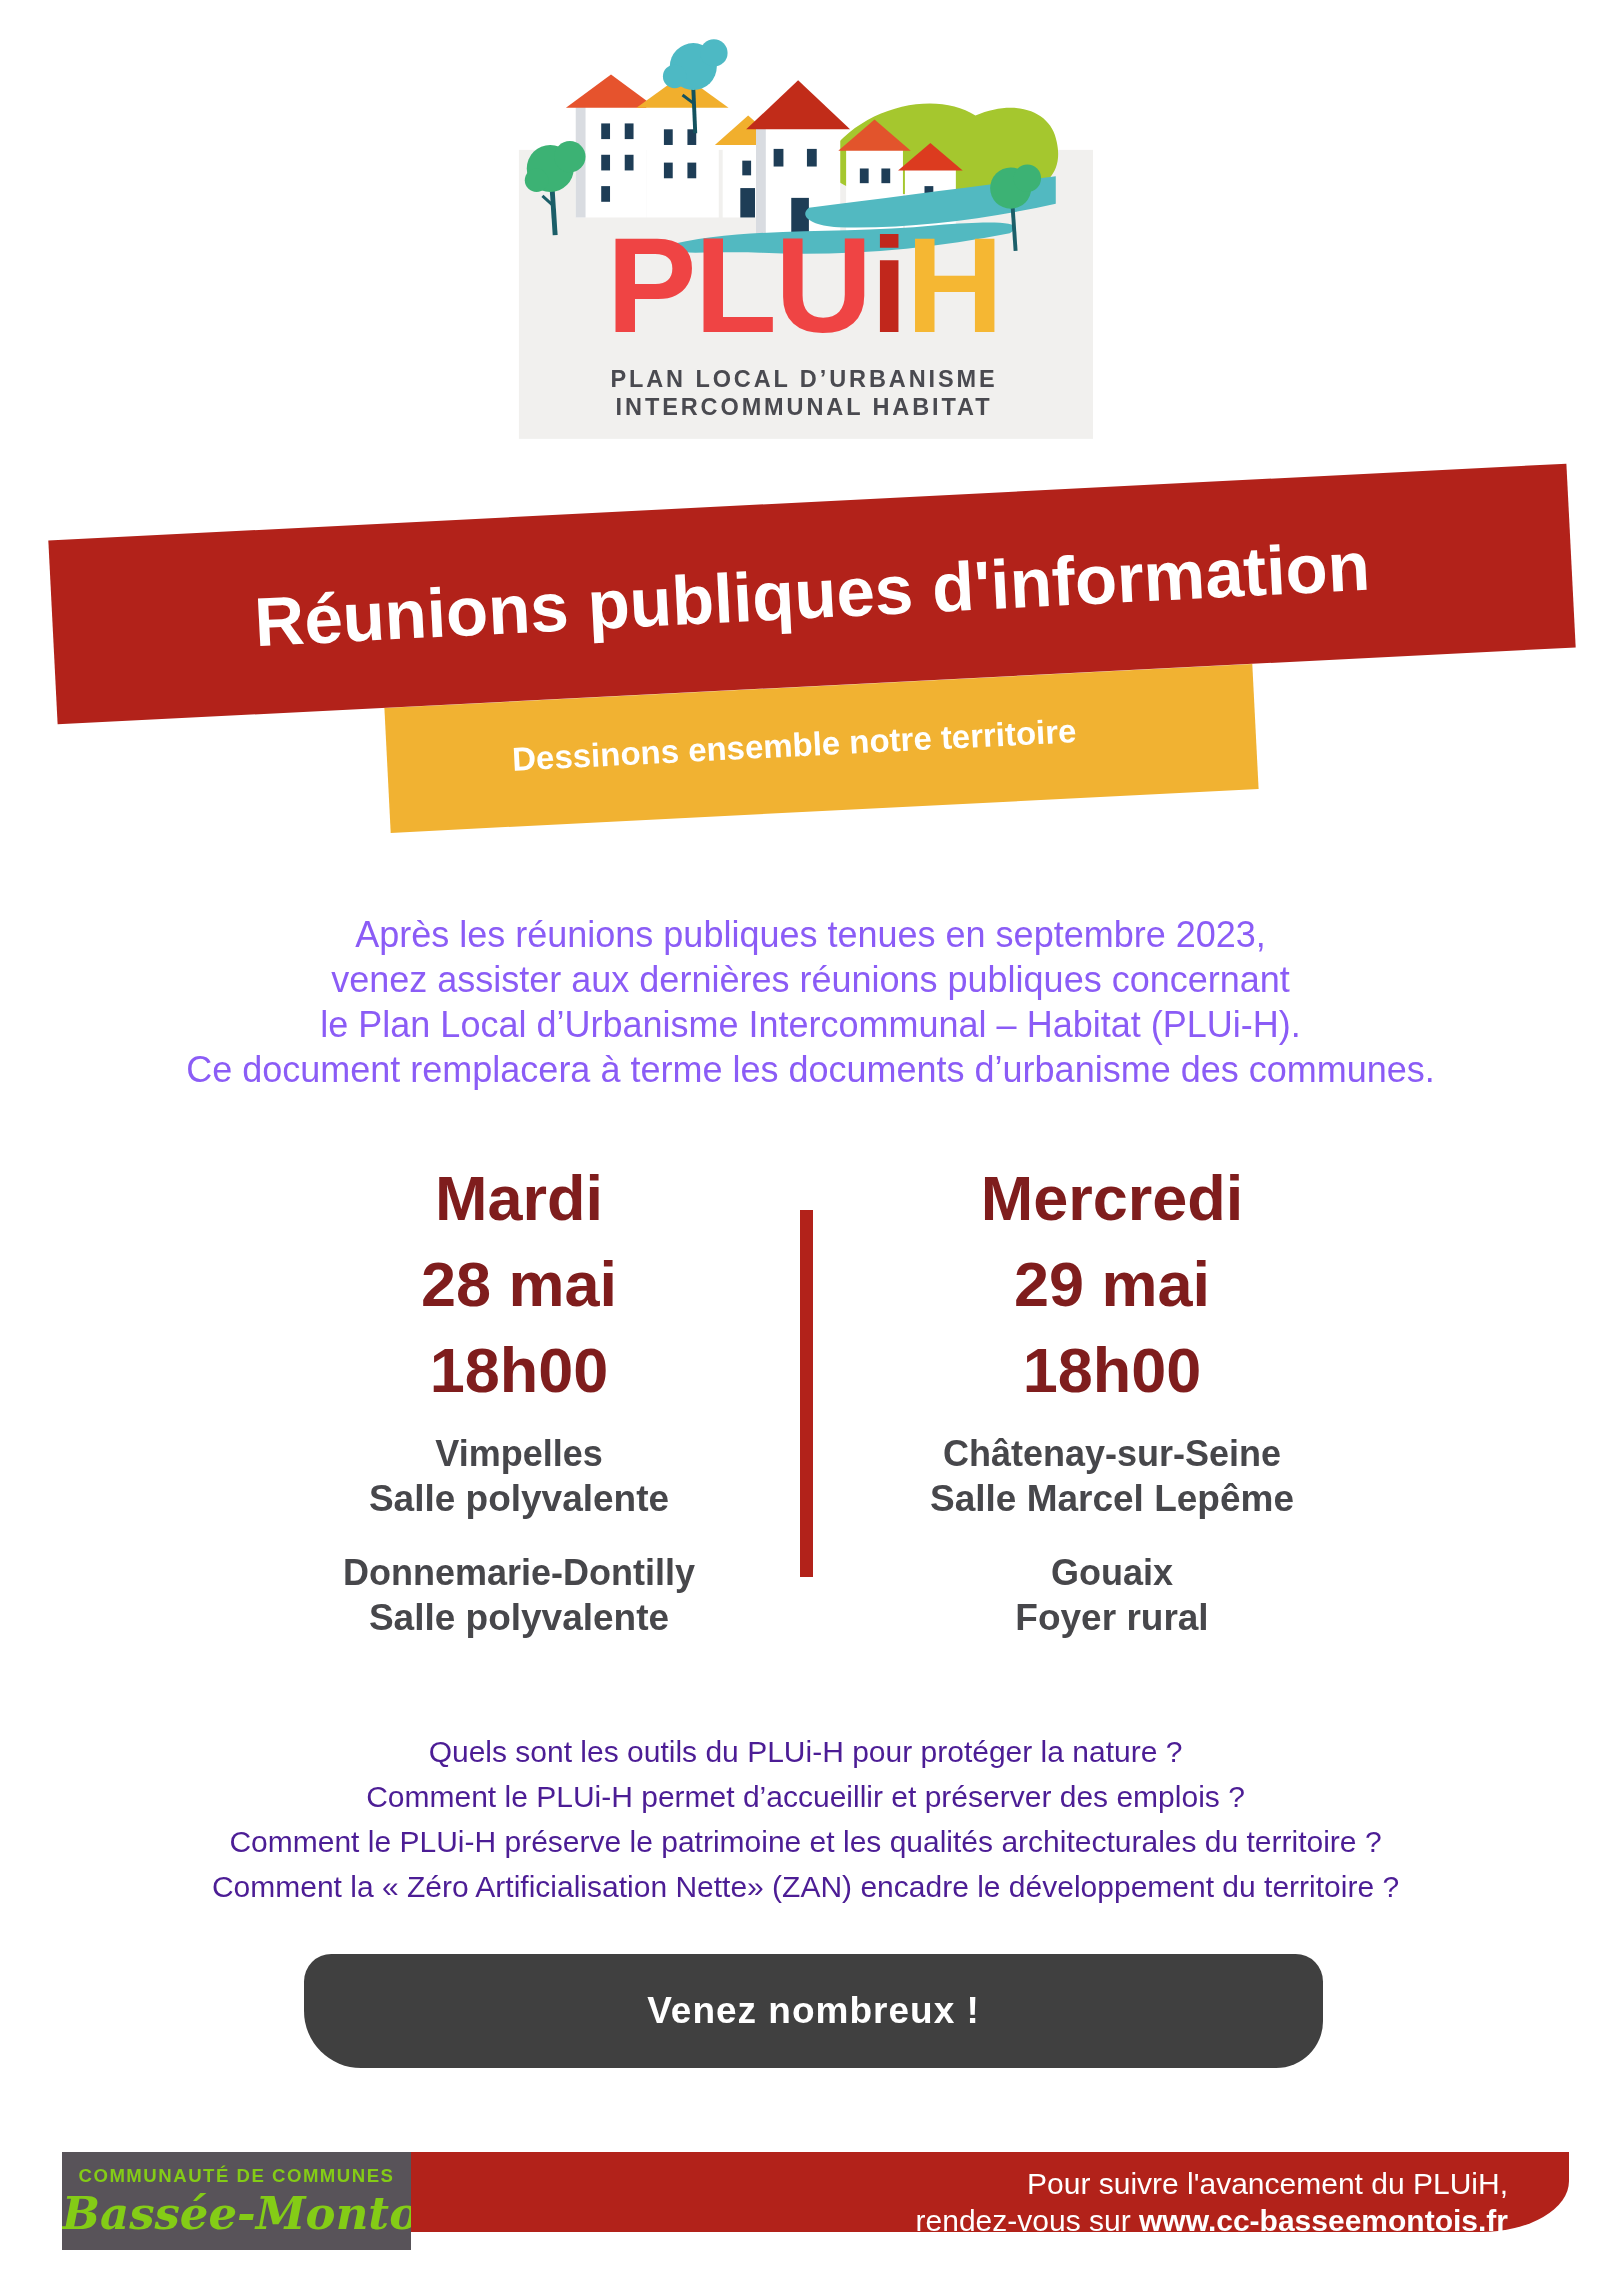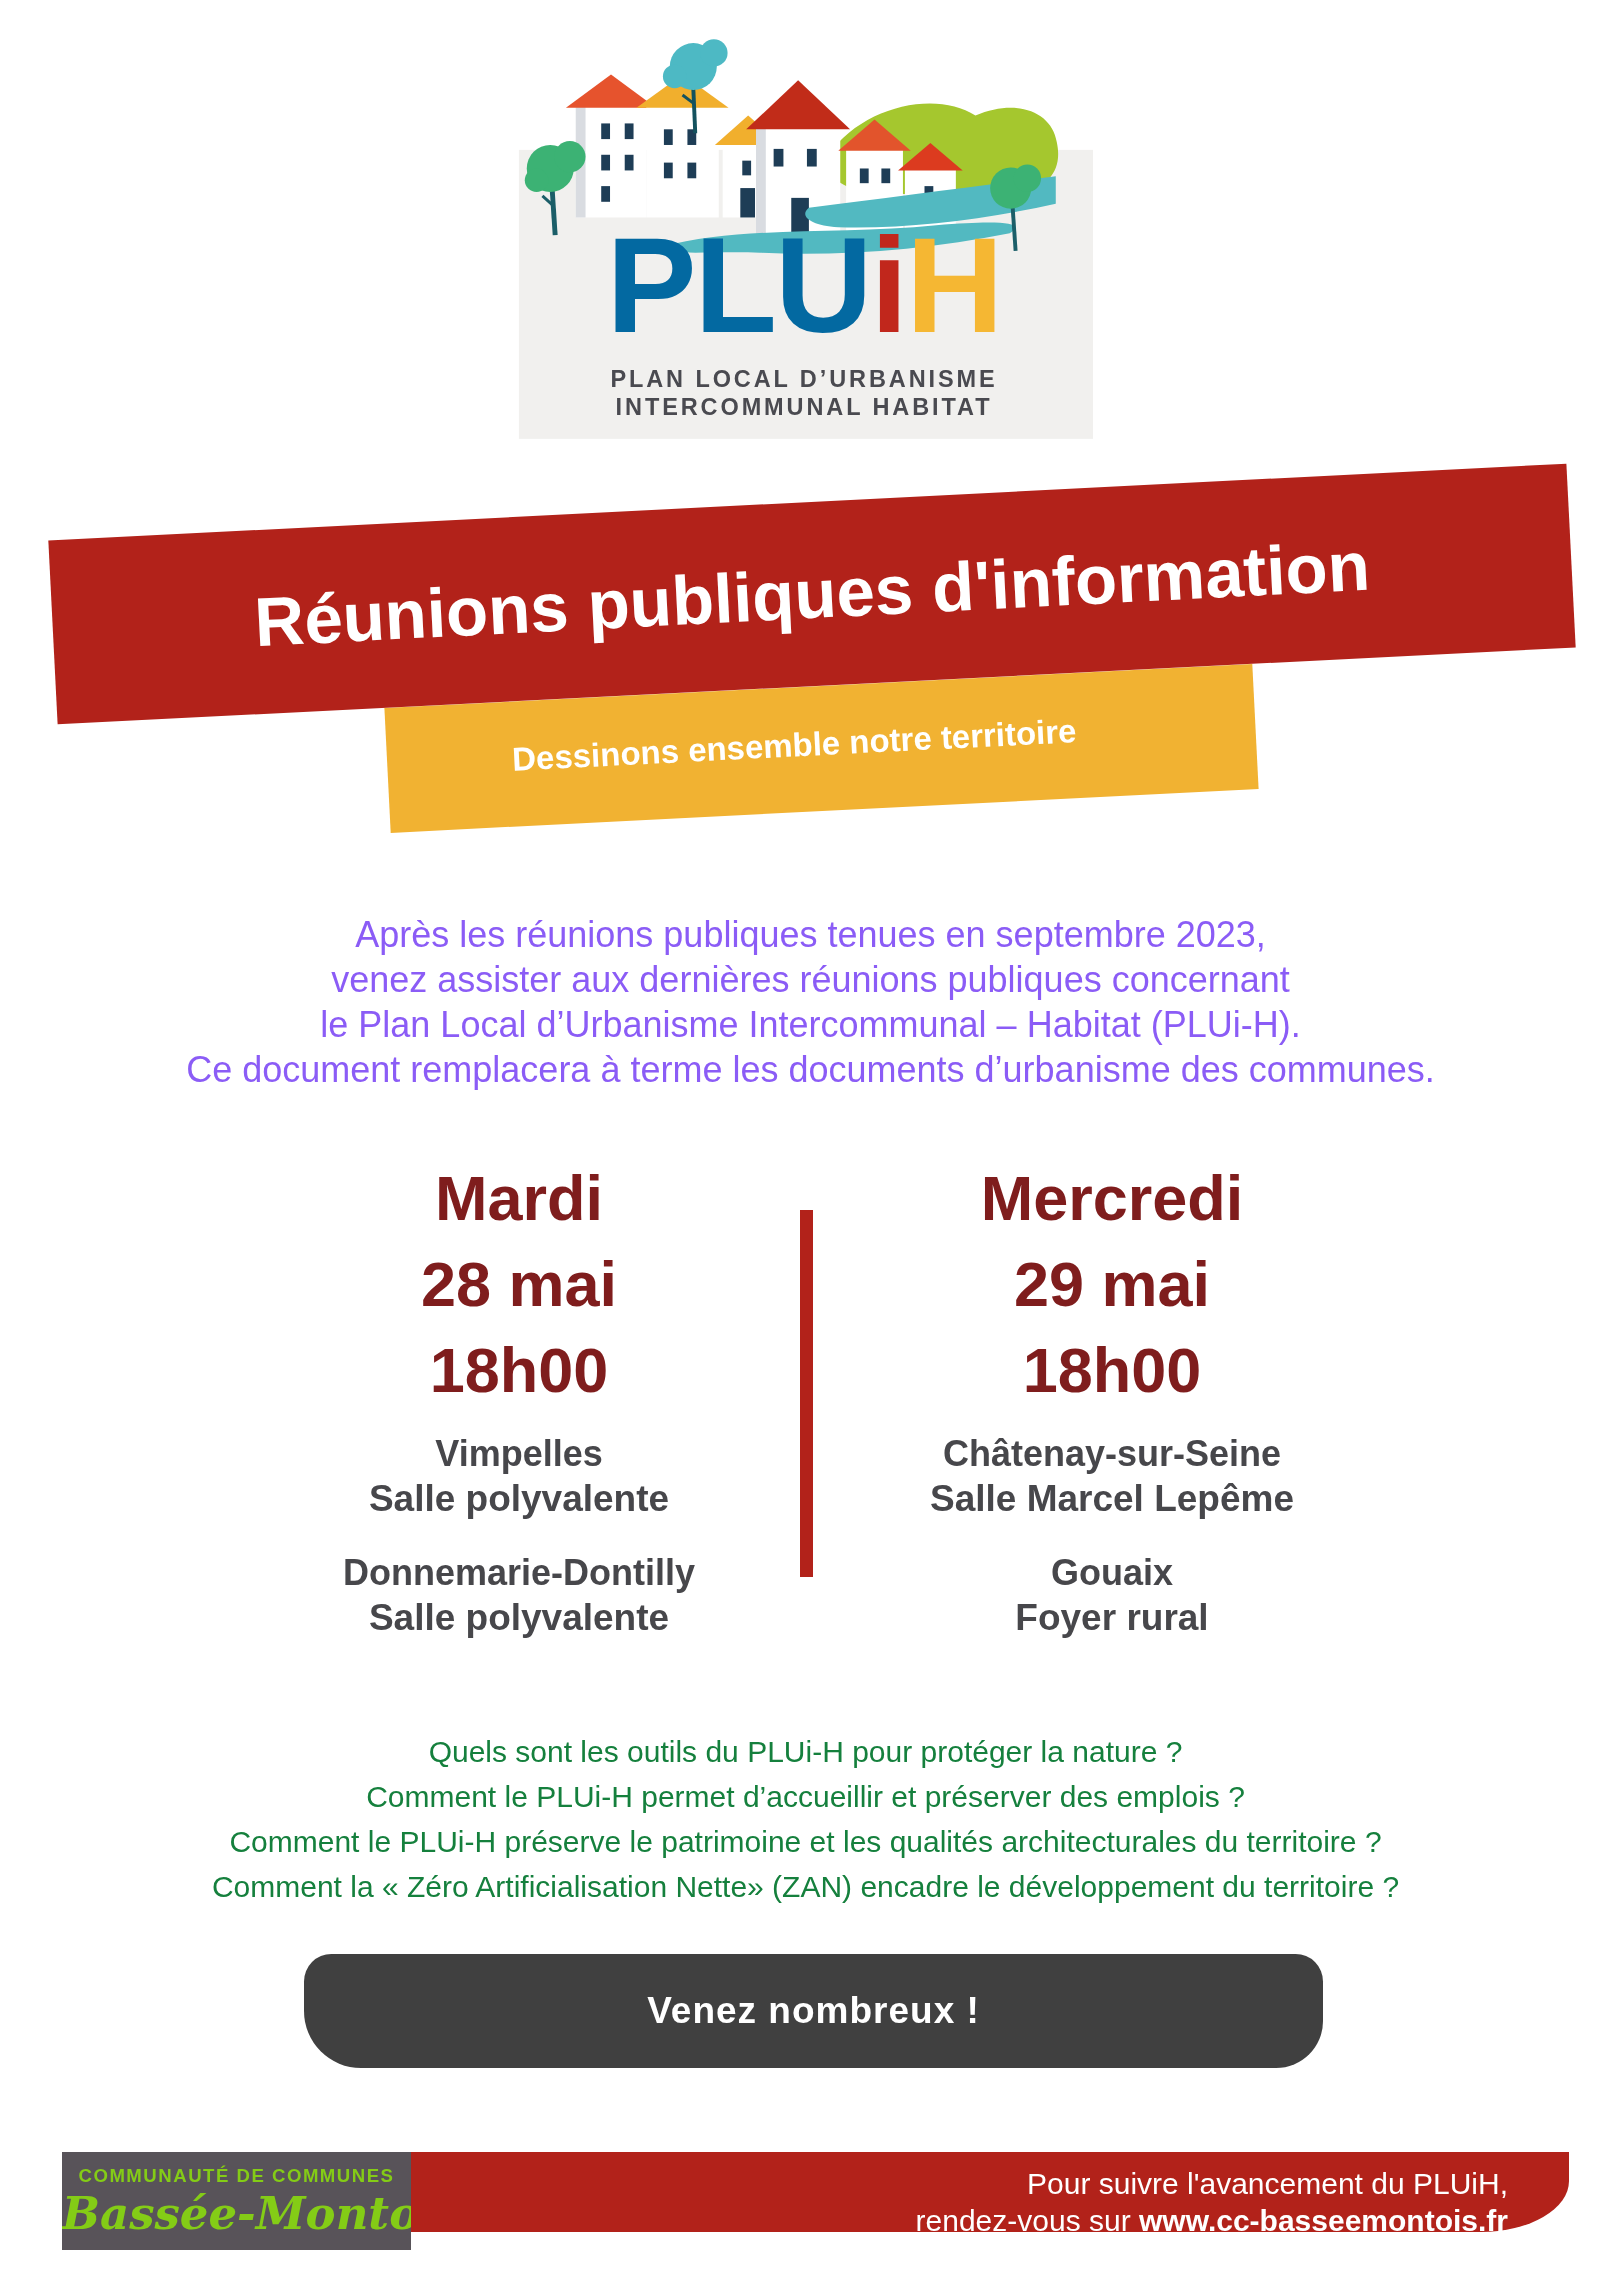--- a/index.html
+++ b/index.html
@@ -10,21 +10,21 @@
     overflow:hidden;
     font-family:"Liberation Sans","DejaVu Sans",sans-serif;
   }
   
   .logo-illustration{position:absolute;left:515px;top:39px;width:578px;height:402px;}
   .logo-wordmark{
     position:absolute;left:515px;top:218px;width:578px;
     text-align:center;font-size:135px;font-weight:800;line-height:1;
     letter-spacing:-2px;white-space:nowrap;
   }
-  .lw-plu{color:#0369a1;}
+  .lw-plu{color:#ef4444;}
   .lw-i{color:#c1271c;}
   .lw-h{color:#f5b733;}
   .logo-subtitle{
     position:absolute;left:456px;top:365px;width:696px;
     text-align:center;font-size:23.5px;font-weight:bold;line-height:28px;
     letter-spacing:2.9px;color:#4a4a50;
   }
   
   .band-red{
     position:absolute;left:52px;top:502px;width:1520px;height:184px;
@@ -57,21 +57,21 @@
   .venues{margin-top:18px;}
   .venue{margin-bottom:29px;}
   .venue-town{color:#47474b;font-size:36px;font-weight:800;line-height:45px;}
   .venue-hall{color:#47474b;font-size:37px;line-height:45px;font-weight:bold;}
   .session-divider{
     position:absolute;left:800px;top:1210px;width:12.7px;height:367px;background:#b2221a;
   }
   
   .questions{
     position:absolute;left:0;top:1729px;width:1611px;
-    text-align:center;color:#15803d;font-size:30px;line-height:45px;
+    text-align:center;color:#4c1d95;font-size:30px;line-height:45px;
   }
   
   .cta{
     position:absolute;left:304px;top:1954px;width:1019px;height:114px;
     background:#404040;border-radius:27.4px 27.4px 47px 57px;
     display:flex;align-items:center;justify-content:center;
   }
   .cta-label{color:#ffffff;font-size:37px;font-weight:800;letter-spacing:1px;}
   
   .footer-dark{

